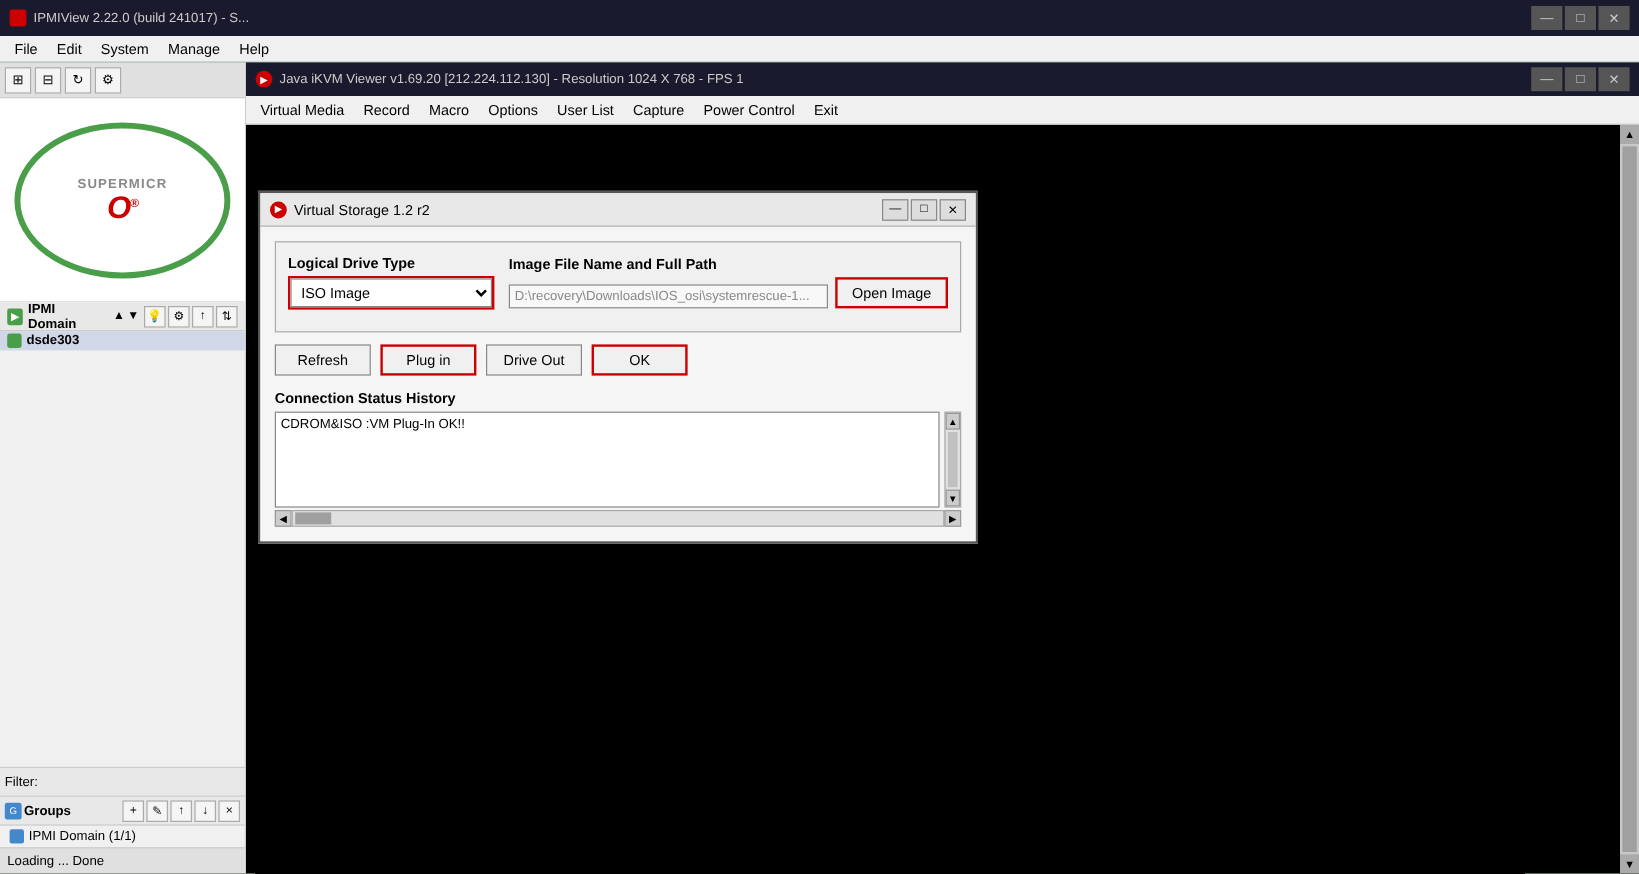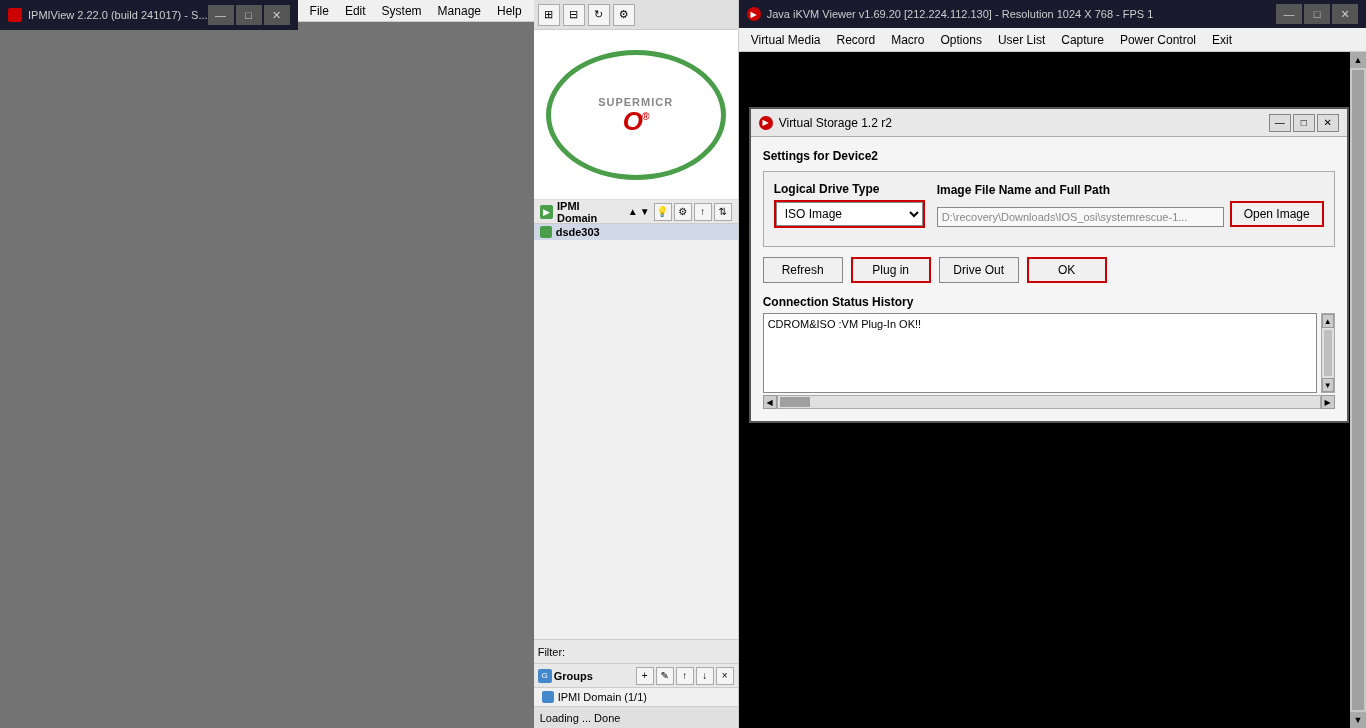--- a/index.html
+++ b/index.html
@@ -1,19 +1,19 @@
 <!DOCTYPE html>
 <html><head>
   <meta charset="utf-8">
   <style>
     * { margin: 0; padding: 0; box-sizing: border-box; }
     body { width: 1366px; height: 728px; overflow: hidden; font-family: 'Segoe UI', Arial, sans-serif; font-size: 12px; background: #f0f0f0; display: flex; flex-direction: column; }
 
     
-    #outer-window { display: flex; flex-direction: row; width: 100%; height: 100%; background: #737373; }
+    #outer-window { display: flex; flex-direction: column; width: 100%; height: 100%; background: #14532d; }
 
     
     .outer-titlebar { background: #1a1a2e; height: 30px; display: flex; align-items: center; justify-content: space-between; padding: 0 8px; color: #ccc; font-size: 11px; flex-shrink: 0; }
     .outer-titlebar-left { display: flex; align-items: center; gap: 6px; }
     .outer-titlebar-icon { width: 14px; height: 14px; background: #cc0000; border-radius: 2px; display: flex; align-items: center; justify-content: center; }
     .outer-titlebar-controls { display: flex; gap: 2px; }
     .titlebar-btn { width: 26px; height: 20px; background: #555; border: none; color: #ccc; cursor: pointer; font-size: 11px; display: flex; align-items: center; justify-content: center; }
 
     
     .outer-menubar { background: #f0f0f0; height: 22px; display: flex; align-items: center; padding: 0 4px; border-bottom: 1px solid #ccc; flex-shrink: 0; }
@@ -72,21 +72,21 @@
     .vs-tab.active { background: #f5f5f5; border-bottom: 1px solid #f5f5f5; font-weight: bold; border: 2px solid #555; border-bottom: none; }
 
     
     .vs-content { padding: 12px; background: #f5f5f5; }
     .vs-section-title { font-size: 12px; font-weight: bold; margin-bottom: 8px; }
     .vs-fieldset { border: 1px solid #aaa; padding: 10px; background: #f0f0f0; margin-bottom: 10px; }
     .vs-row { display: flex; align-items: center; gap: 12px; margin-bottom: 8px; }
     .vs-label { font-size: 12px; font-weight: bold; margin-bottom: 4px; }
 
     
-    .vs-select { padding: 3px 4px; border: 1px solid #888; background: white; font-size: 12px; width: 147px; cursor: pointer; }
+    .vs-select { padding: 3px 4px; border: 1px solid #888; background: white; font-size: 12px; width: 168px; cursor: pointer; }
 
     
     .vs-path-input { flex: 1; padding: 3px 4px; border: 1px solid #888; background: #f8f8f8; font-size: 11px; color: #888; min-width: 200px; }
 
     
     .vs-action-btn { padding: 4px 12px; border: 2px solid #cc0000; background: #f0f0f0; cursor: pointer; font-size: 12px; min-width: 80px; }
     .vs-normal-btn { padding: 4px 12px; border: 1px solid #888; background: #f0f0f0; cursor: pointer; font-size: 12px; min-width: 80px; }
 
     
     .vs-btn-row { display: flex; gap: 8px; justify-content: flex-start; margin-bottom: 12px; }
@@ -247,21 +247,20 @@
               </div>
               <div class="vs-titlebar-controls">
                 <button class="vs-btn">—</button>
                 <button class="vs-btn">□</button>
                 <button class="vs-btn close">✕</button>
               </div>
             </div>
 
 
             <div class="vs-content">
-              <div class="vs-section-title">Settings for Device2</div>
 
               <div class="vs-fieldset">
                 <div class="vs-row">
                   <div>
                     <div class="vs-label">Logical Drive Type</div>
                     <div style="border:2px solid #cc0000; display:inline-block;">
                       <select class="vs-select">
                         <option>ISO Image</option>
                         <option>HD Image</option>
                         <option>Floppy Image</option>

